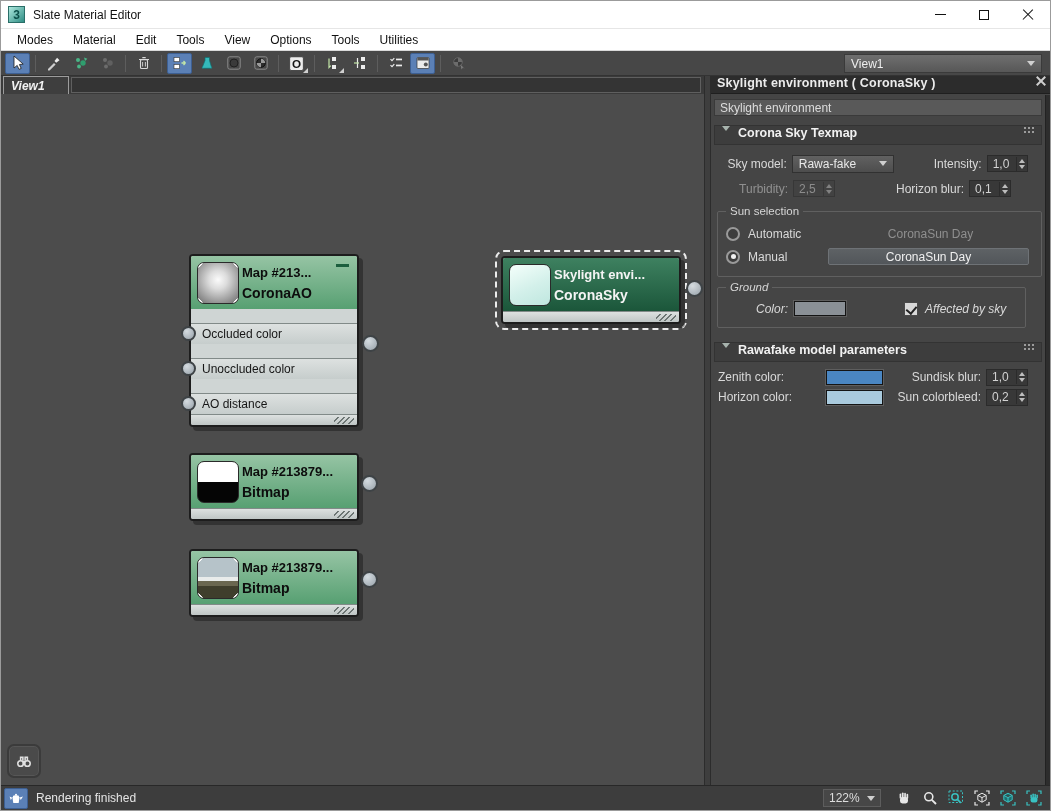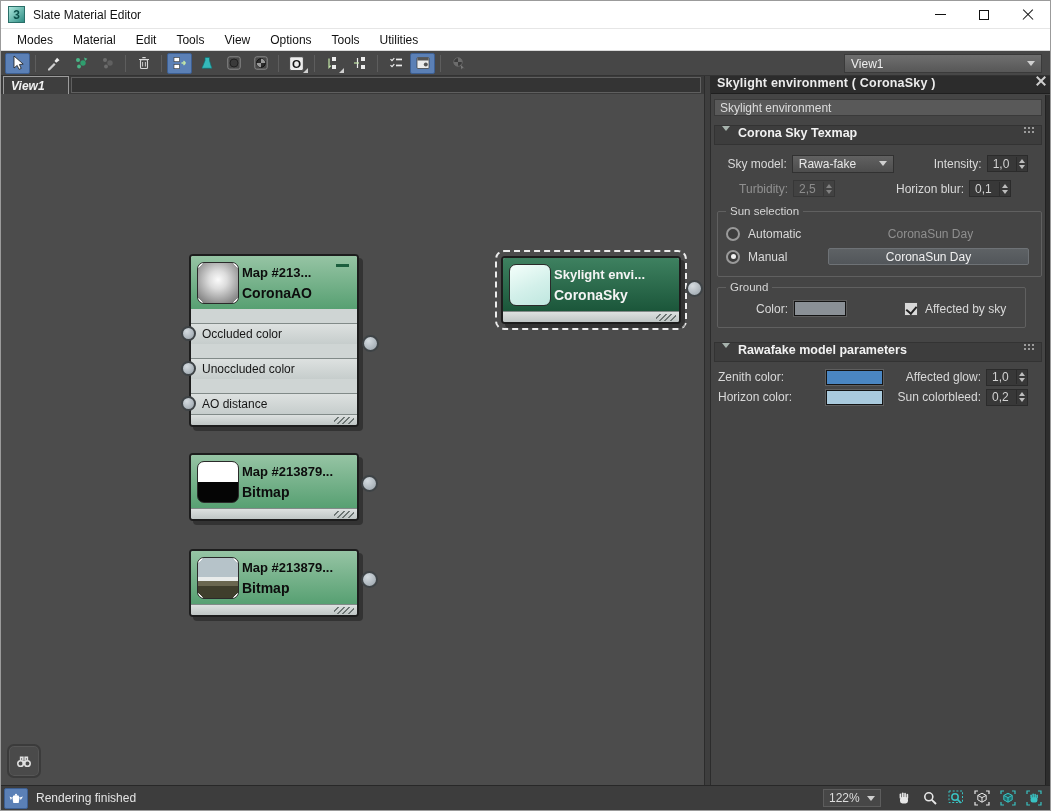--- a/index.html
+++ b/index.html
@@ -426,42 +426,42 @@
         </div>
         <div class="prow" style="height:23px;">
           <span class="radio sel"></span>
           <span style="margin-left:8px;width:80px;">Manual</span>
           <div class="sunbtn">
             <span>CoronaSun Day</span>
           </div>
         </div>
       </div>
 
-      <div class="groupbox" style="margin-right:16px;">
+      <div class="groupbox" style="margin-right:16px;font-style:italic;">
         <span class="legend">Ground</span>
         <div class="prow" style="height:21px;">
           <span class="lab-r" style="width:62px;">Color:</span>
           <div class="swatch" style="width: 52px; margin-left: 6px; background: rgb(138, 144, 150);"></div>
           <span class="checkbox" style="margin-left:58px;"></span>
           <span style="margin-left:7px;">Affected by sky</span>
         </div>
       </div>
     </div>
 
     <div class="rollout" style="margin-top:14px;">
       <div class="rollout-head">
         <span class="roll-tri"></span>
         <span class="roll-title">Rawafake model parameters</span>
         <span class="grip-dots"></span>
       </div>
 
       <div class="prow" style="height:18px;padding-left:4px;margin-top:6px;">
         <span style="width:108px;">Zenith color:</span>
         <div class="swatch" style="width: 57px; background: rgb(74, 134, 194);"></div>
-        <span class="lab-r" style="width:96px;margin-left:auto;">Affected glow:</span>
+        <span class="lab-r" style="width:96px;margin-left:auto;">Sundisk blur:</span>
         <div class="spinner" style="margin-right:14px;">
           <span class="spin-val">1,0</span>
           <span class="spin-btns">
               <i class="up"></i>
               <i class="dn"></i>
             </span>
         </div>
       </div>
 
       <div class="prow" style="height:18px;padding-left:4px;margin-top:2px;">

